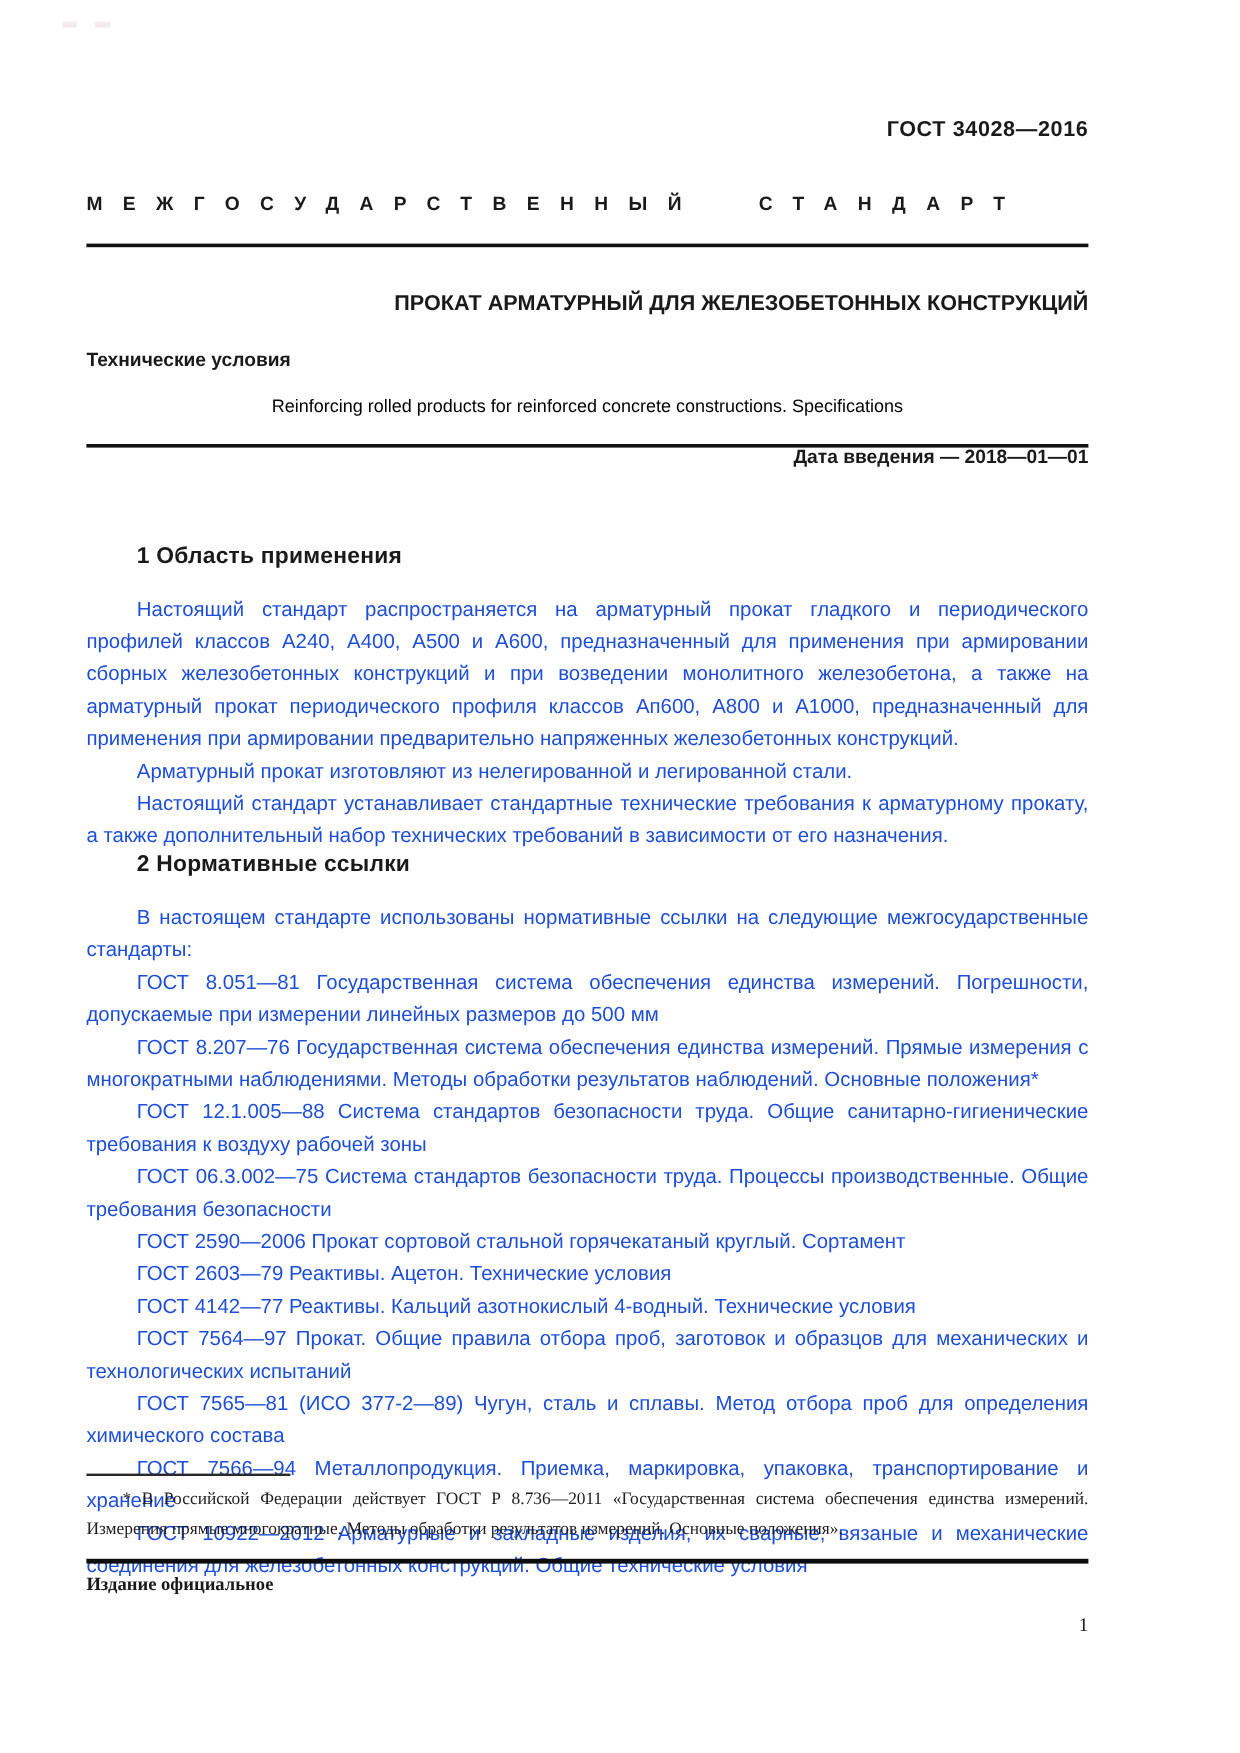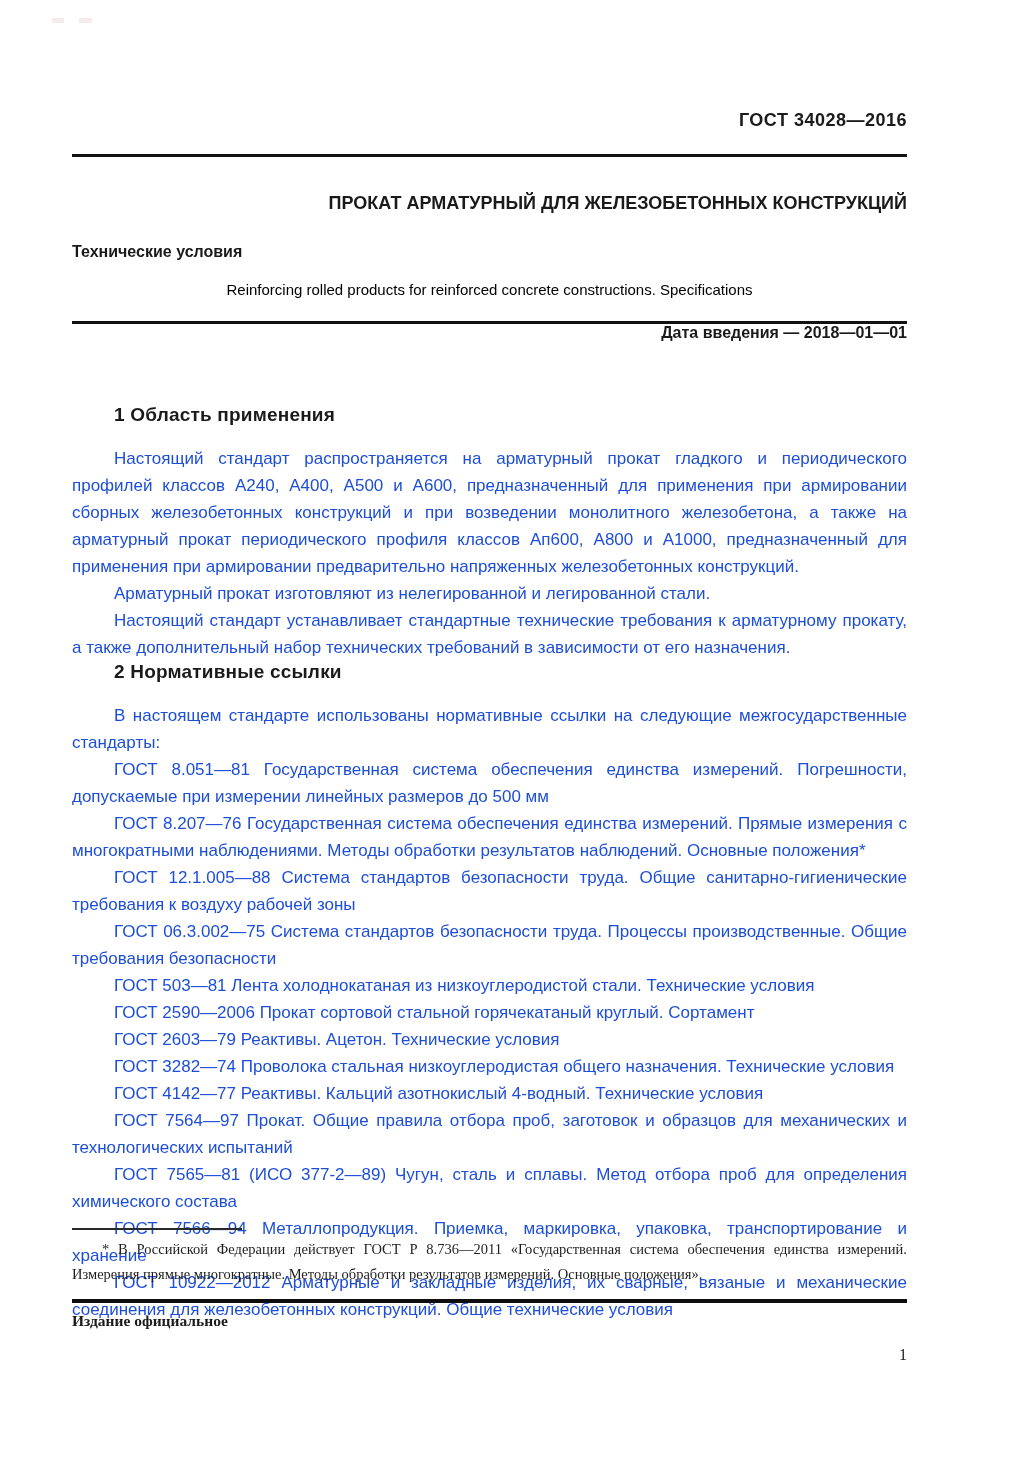--- a/index.html
+++ b/index.html
@@ -4,21 +4,21 @@
 <style>
   html, body { margin: 0; padding: 0; background: #ffffff; }
   .page {
     position: relative;
     width: 1033px;
     height: 1461px;
     background: #ffffff;
     font-family: "Liberation Sans", sans-serif;
     color: #1a1a1a;
     box-sizing: border-box;
-    padding: 17px 126px 0 72px;
+    padding: 4px 126px 0 72px;
     overflow: hidden;
   }
   .doc-number {
     margin-top: 93px;
     text-align: right;
     font-weight: bold;
     font-size: 18px;
     letter-spacing: 0.5px;
   }
   .std-type {
@@ -116,20 +116,21 @@
 </style>
 </head>
 <body>
 
 <div class="page">
   <span class="scan-mark m1"></span>
   <span class="scan-mark m2"></span>
 
   <div class="doc-number">ГОСТ 34028—2016</div>
 
+  <div class="std-type">МЕЖГОСУДАРСТВЕННЫЙ СТАНДАРТ</div>
 
   <div class="rule rule-1"></div>
 
   <div class="doc-title">ПРОКАТ АРМАТУРНЫЙ ДЛЯ ЖЕЛЕЗОБЕТОННЫХ КОНСТРУКЦИЙ</div>
 
   <div class="doc-subtitle">Технические условия</div>
 
   <div class="doc-subtitle-en">Reinforcing rolled products for reinforced concrete constructions. Specifications</div>
 
   <div class="rule rule-2"></div>
@@ -143,24 +144,22 @@
     <p>Настоящий стандарт устанавливает стандартные технические требования к арматурному прокату, а также дополнительный набор технических требований в зависимости от его назначения.</p>
   </div>
 
   <h2 class="section-heading second">2 Нормативные ссылки</h2>
   <div class="section-body">
     <p>В настоящем стандарте использованы нормативные ссылки на следующие межгосударственные стандарты:</p>
     <p>ГОСТ 8.051—81 Государственная система обеспечения единства измерений. Погрешности, допускаемые при измерении линейных размеров до 500 мм</p>
     <p>ГОСТ 8.207—76 Государственная система обеспечения единства измерений. Прямые измерения с многократными наблюдениями. Методы обработки результатов наблюдений. Основные положения*</p>
     <p>ГОСТ 12.1.005—88 Система стандартов безопасности труда. Общие санитарно-гигиенические требования к воздуху рабочей зоны</p>
     <p>ГОСТ 06.3.002—75 Система стандартов безопасности труда. Процессы производственные. Общие требования безопасности</p>
-    <p>ГОСТ 503—81 Лента холоднокатаная из низкоуглеродистой стали. Технические условия</p>
     <p>ГОСТ 2590—2006 Прокат сортовой стальной горячекатаный круглый. Сортамент</p>
     <p>ГОСТ 2603—79 Реактивы. Ацетон. Технические условия</p>
-    <p>ГОСТ 3282—74 Проволока стальная низкоуглеродистая общего назначения. Технические условия</p>
     <p>ГОСТ 4142—77 Реактивы. Кальций азотнокислый 4-водный. Технические условия</p>
     <p>ГОСТ 7564—97 Прокат. Общие правила отбора проб, заготовок и образцов для механических и технологических испытаний</p>
     <p>ГОСТ 7565—81 (ИСО 377-2—89) Чугун, сталь и сплавы. Метод отбора проб для определения химического состава</p>
     <p>ГОСТ 7566—94 Металлопродукция. Приемка, маркировка, упаковка, транспортирование и хранение</p>
     <p>ГОСТ 10922—2012 Арматурные и закладные изделия, их сварные, вязаные и механические соединения для железобетонных конструкций. Общие технические условия</p>
   </div>
 
   <div class="footer-block">
     <div class="footnote-sep"></div>
     <p class="footnote-text">* В Российской Федерации действует ГОСТ Р 8.736—2011 «Государственная система обеспечения единства измерений. Измерения прямые многократные. Методы обработки результатов измерений. Основные положения».</p>

